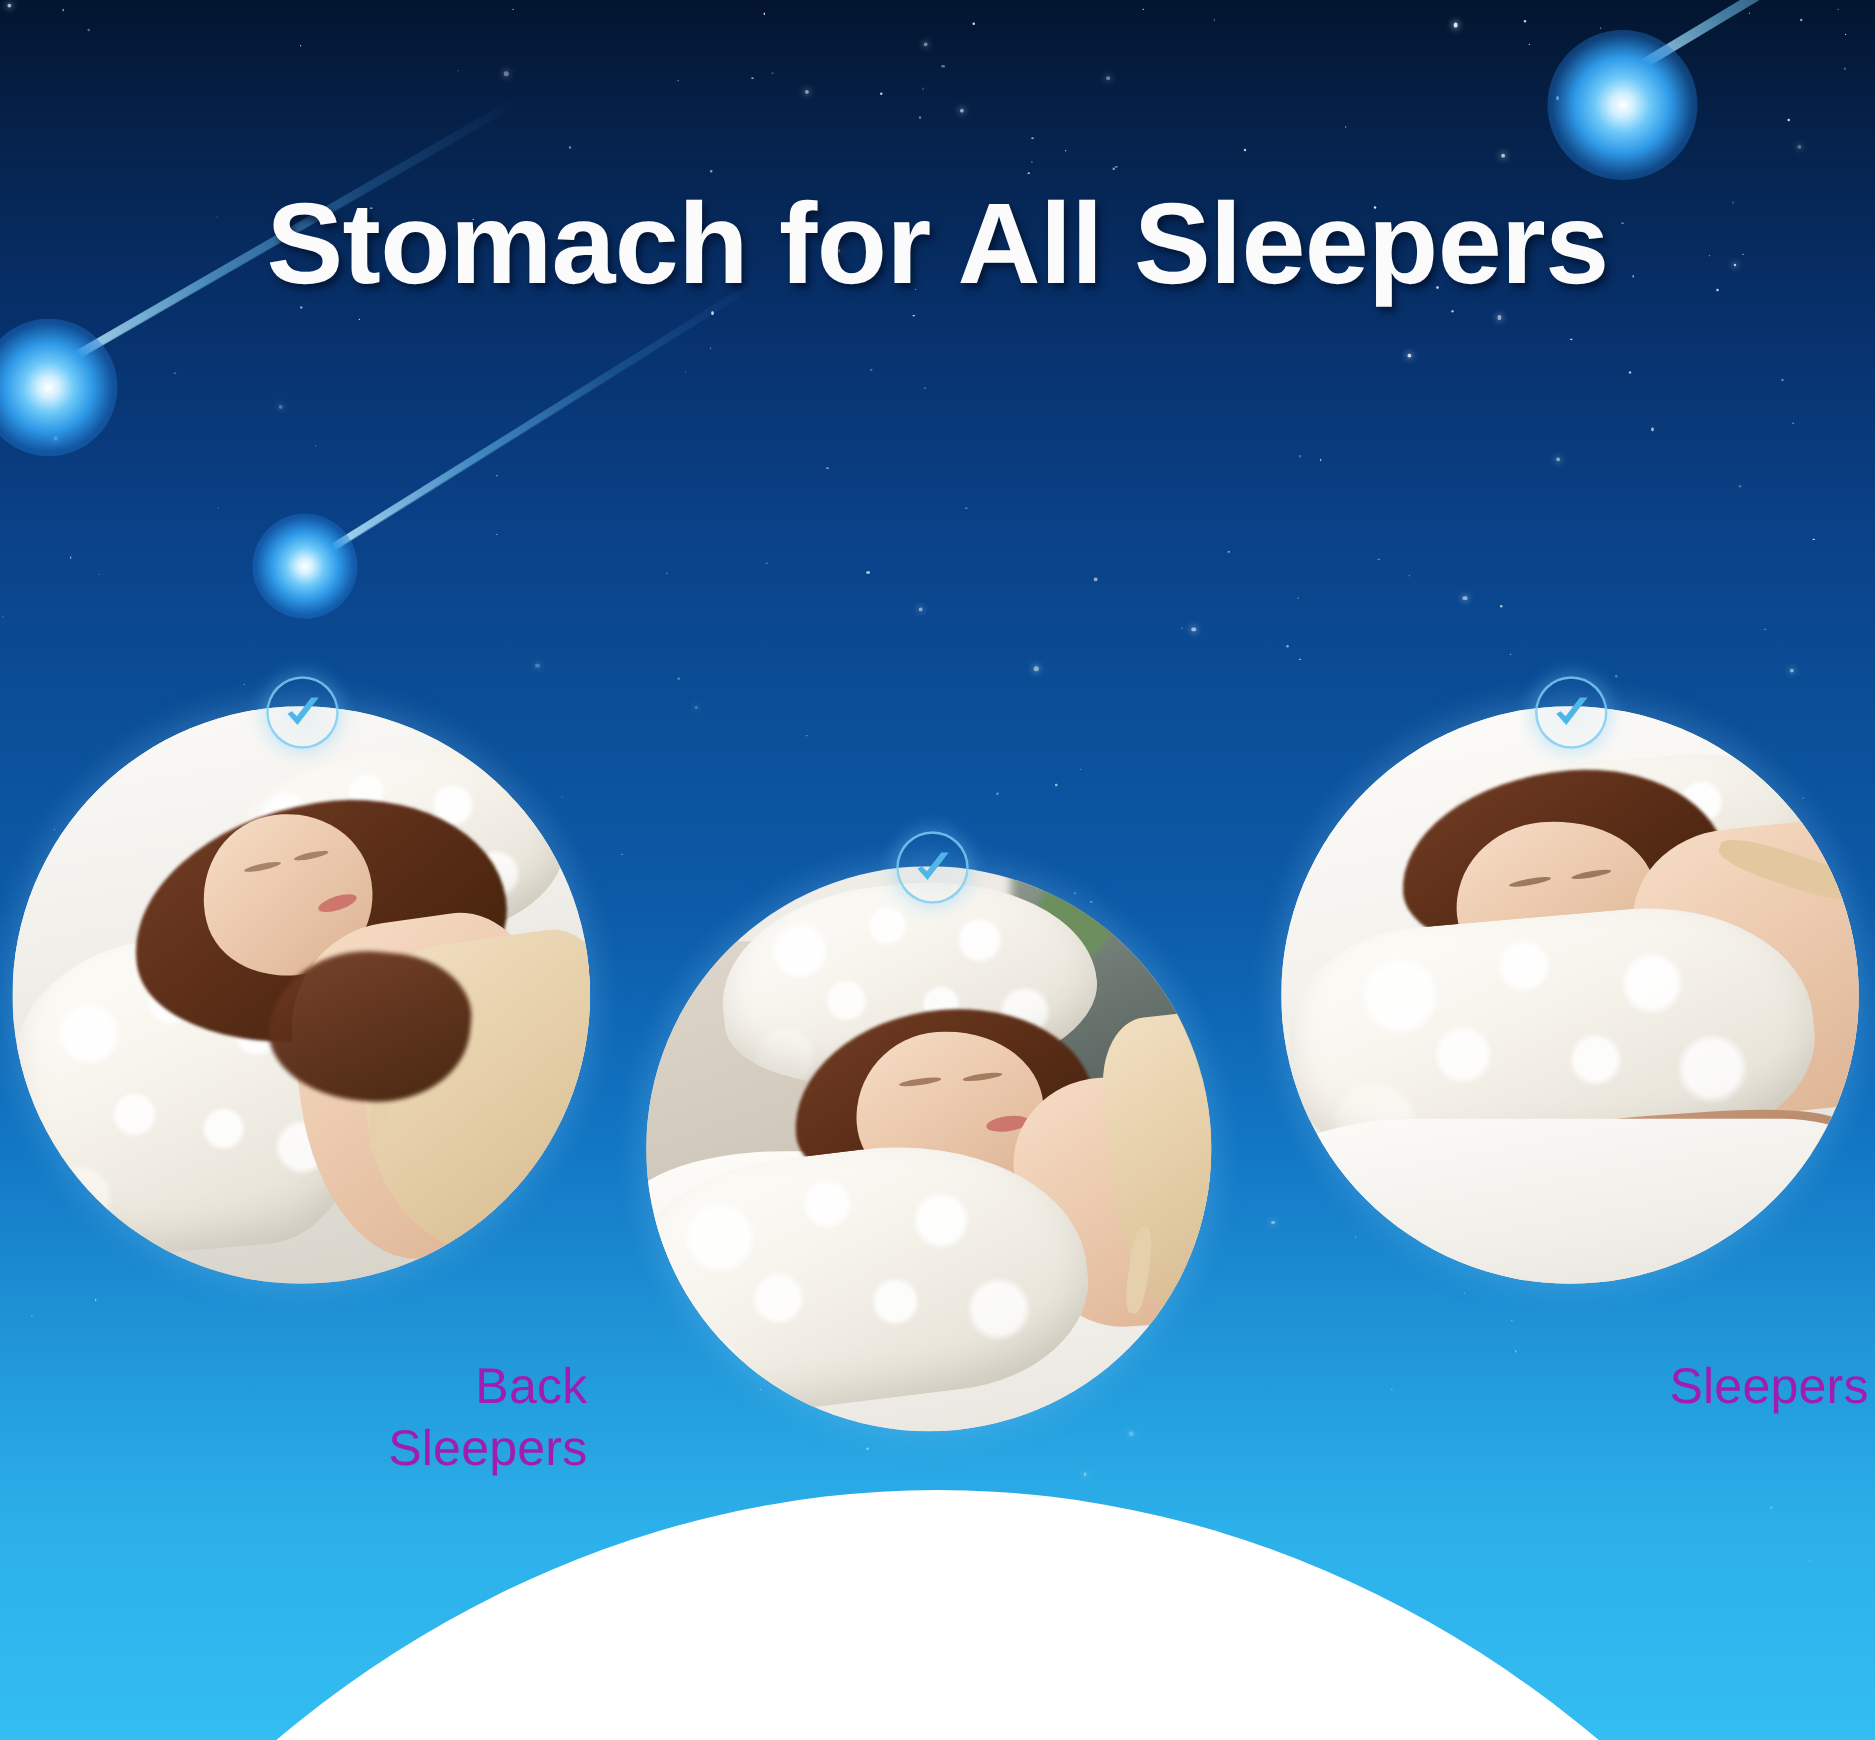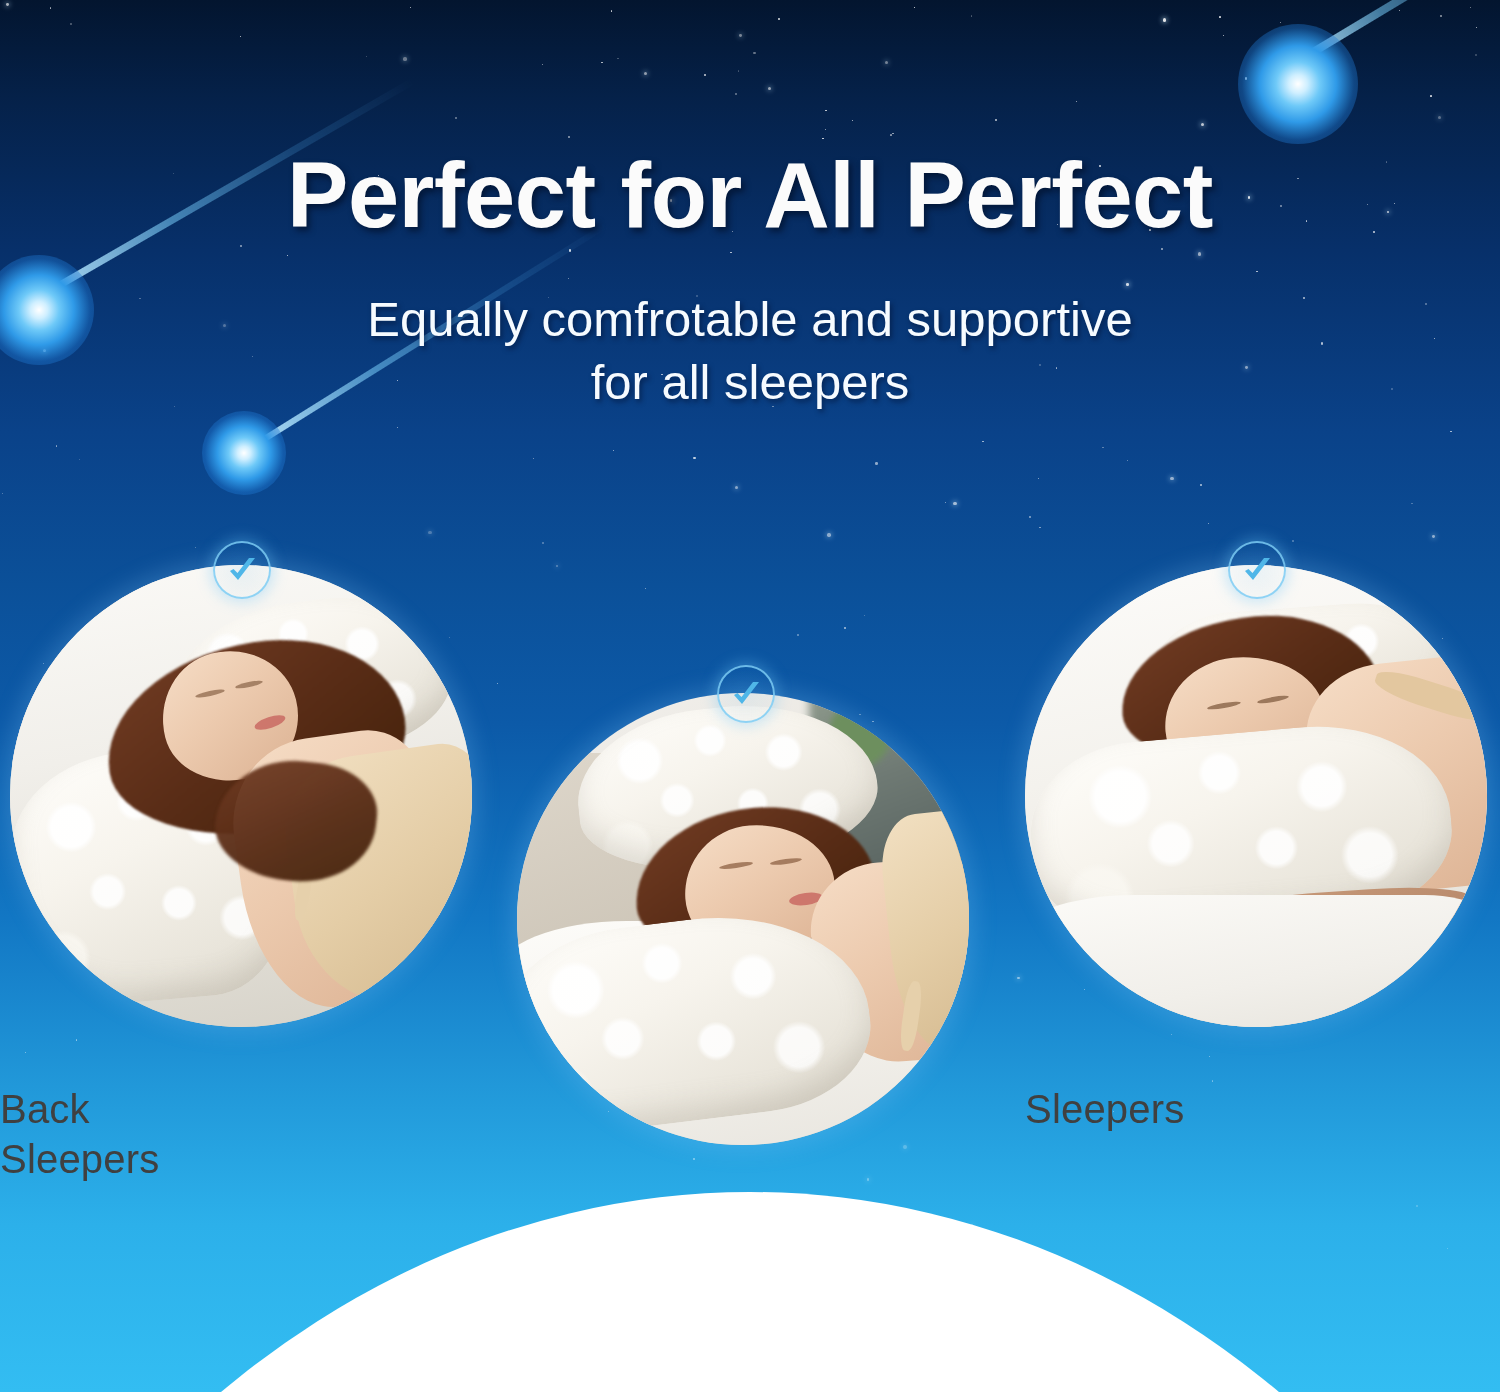--- a/index.html
+++ b/index.html
@@ -162,24 +162,24 @@
     border:2px solid rgba(125,205,245,0.85);
     background:radial-gradient(circle, rgba(90,180,240,0.10) 0%, rgba(70,160,230,0.04) 60%, rgba(0,0,0,0) 100%);
     display:flex; align-items:center; justify-content:center;
     box-shadow:0 0 14px 3px rgba(110,195,245,0.35);
   }
   .check-badge svg { display:block; }
 
   
   .caption {
     position:absolute;
-    text-align:left;
+    text-align:right;
     font-size:40px;
     line-height:1.24;
-    color:#404040;
+    color:#a21caf;
     font-weight:normal;
     letter-spacing:0.2px;
   }
   .caption span { display:block; }
 </style>
 </head>
 <body>
 
 <div id="stage">
 
@@ -383,26 +383,22 @@
   <div class="comet" style="left:-30px; top:185px; width:420px; height:220px;">
     <div class="tail" style="left:70px; top:108px; width:430px; height:7px; transform:rotate(-30deg);"></div>
     <div class="head" style="left:14px; top:70px; width:110px; height:110px;"></div>
   </div>
 
   <div class="comet" style="left:180px; top:355px; width:430px; height:200px;">
     <div class="tail" style="left:70px; top:90px; width:420px; height:6px; transform:rotate(-32deg);"></div>
     <div class="head" style="left:22px; top:56px; width:84px; height:84px;"></div>
   </div>
 
-  <div class="headline">Perfect for All Perfect</div>
-
-  <div class="subhead">
-    <span>Equally comfrotable and supportive</span>
-    <span>for all sleepers</span>
-  </div>
+  <div class="headline">Stomach for All Sleepers</div>
+
 
   <div class="circle-group" style="left:0px; top:545px; width:480px; height:660px;">
 
     <div class="photo-circle" style="left:10px; top:20px; width:462px; height:462px;">
       <div class="scene" style="background:linear-gradient(160deg,#f0eee9 0%,#e8e5de 30%,#dedad1 60%,#d3cec3 100%);">
 
         <div class="bed-sheet" style="left:0; top:0; width:150px; height:200px; background:linear-gradient(160deg,#efedea 0%,#d9d6d0 100%);"></div>
         <div style="position:absolute; left:96px; top:26px; width:3px; height:130px; background:#b7b2a8; transform:rotate(7deg);"></div>
 
         <div class="bed-sheet" style="left:0; top:0; width:462px; height:462px; background:linear-gradient(170deg,#fbfaf7 0%,#f1efea 38%,#e2dfd7 72%,#d5d1c7 100%);"></div>

